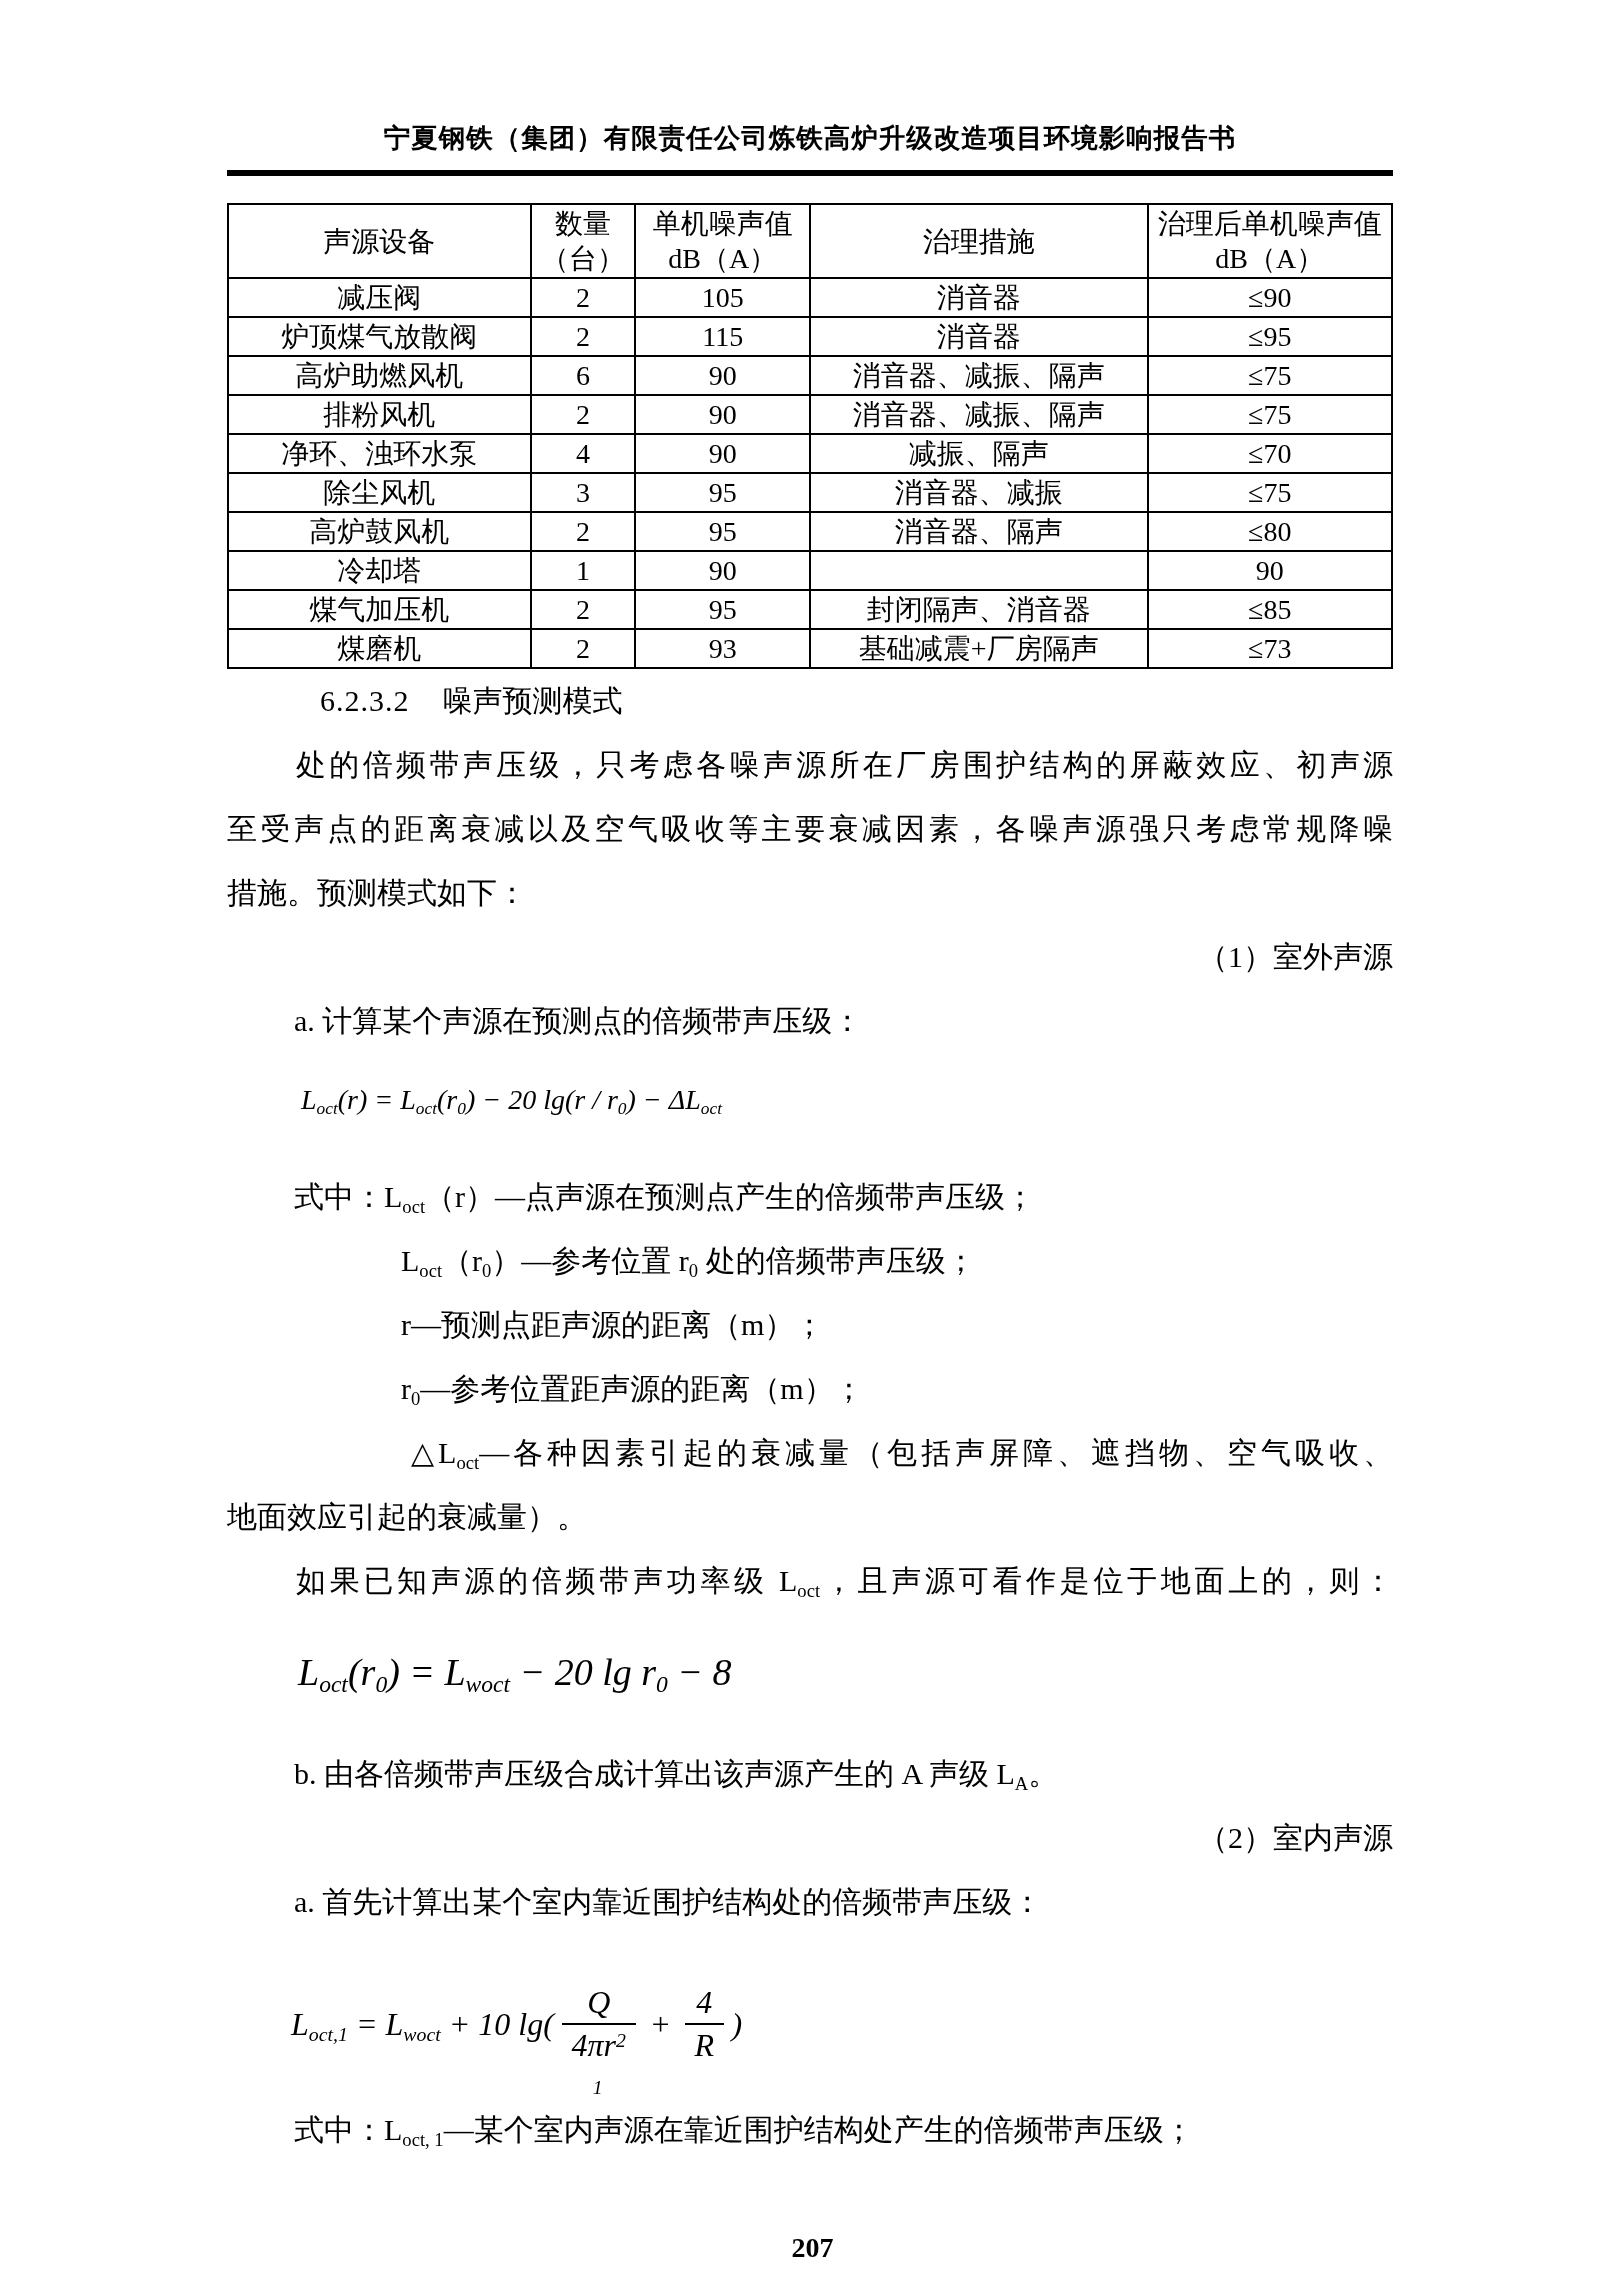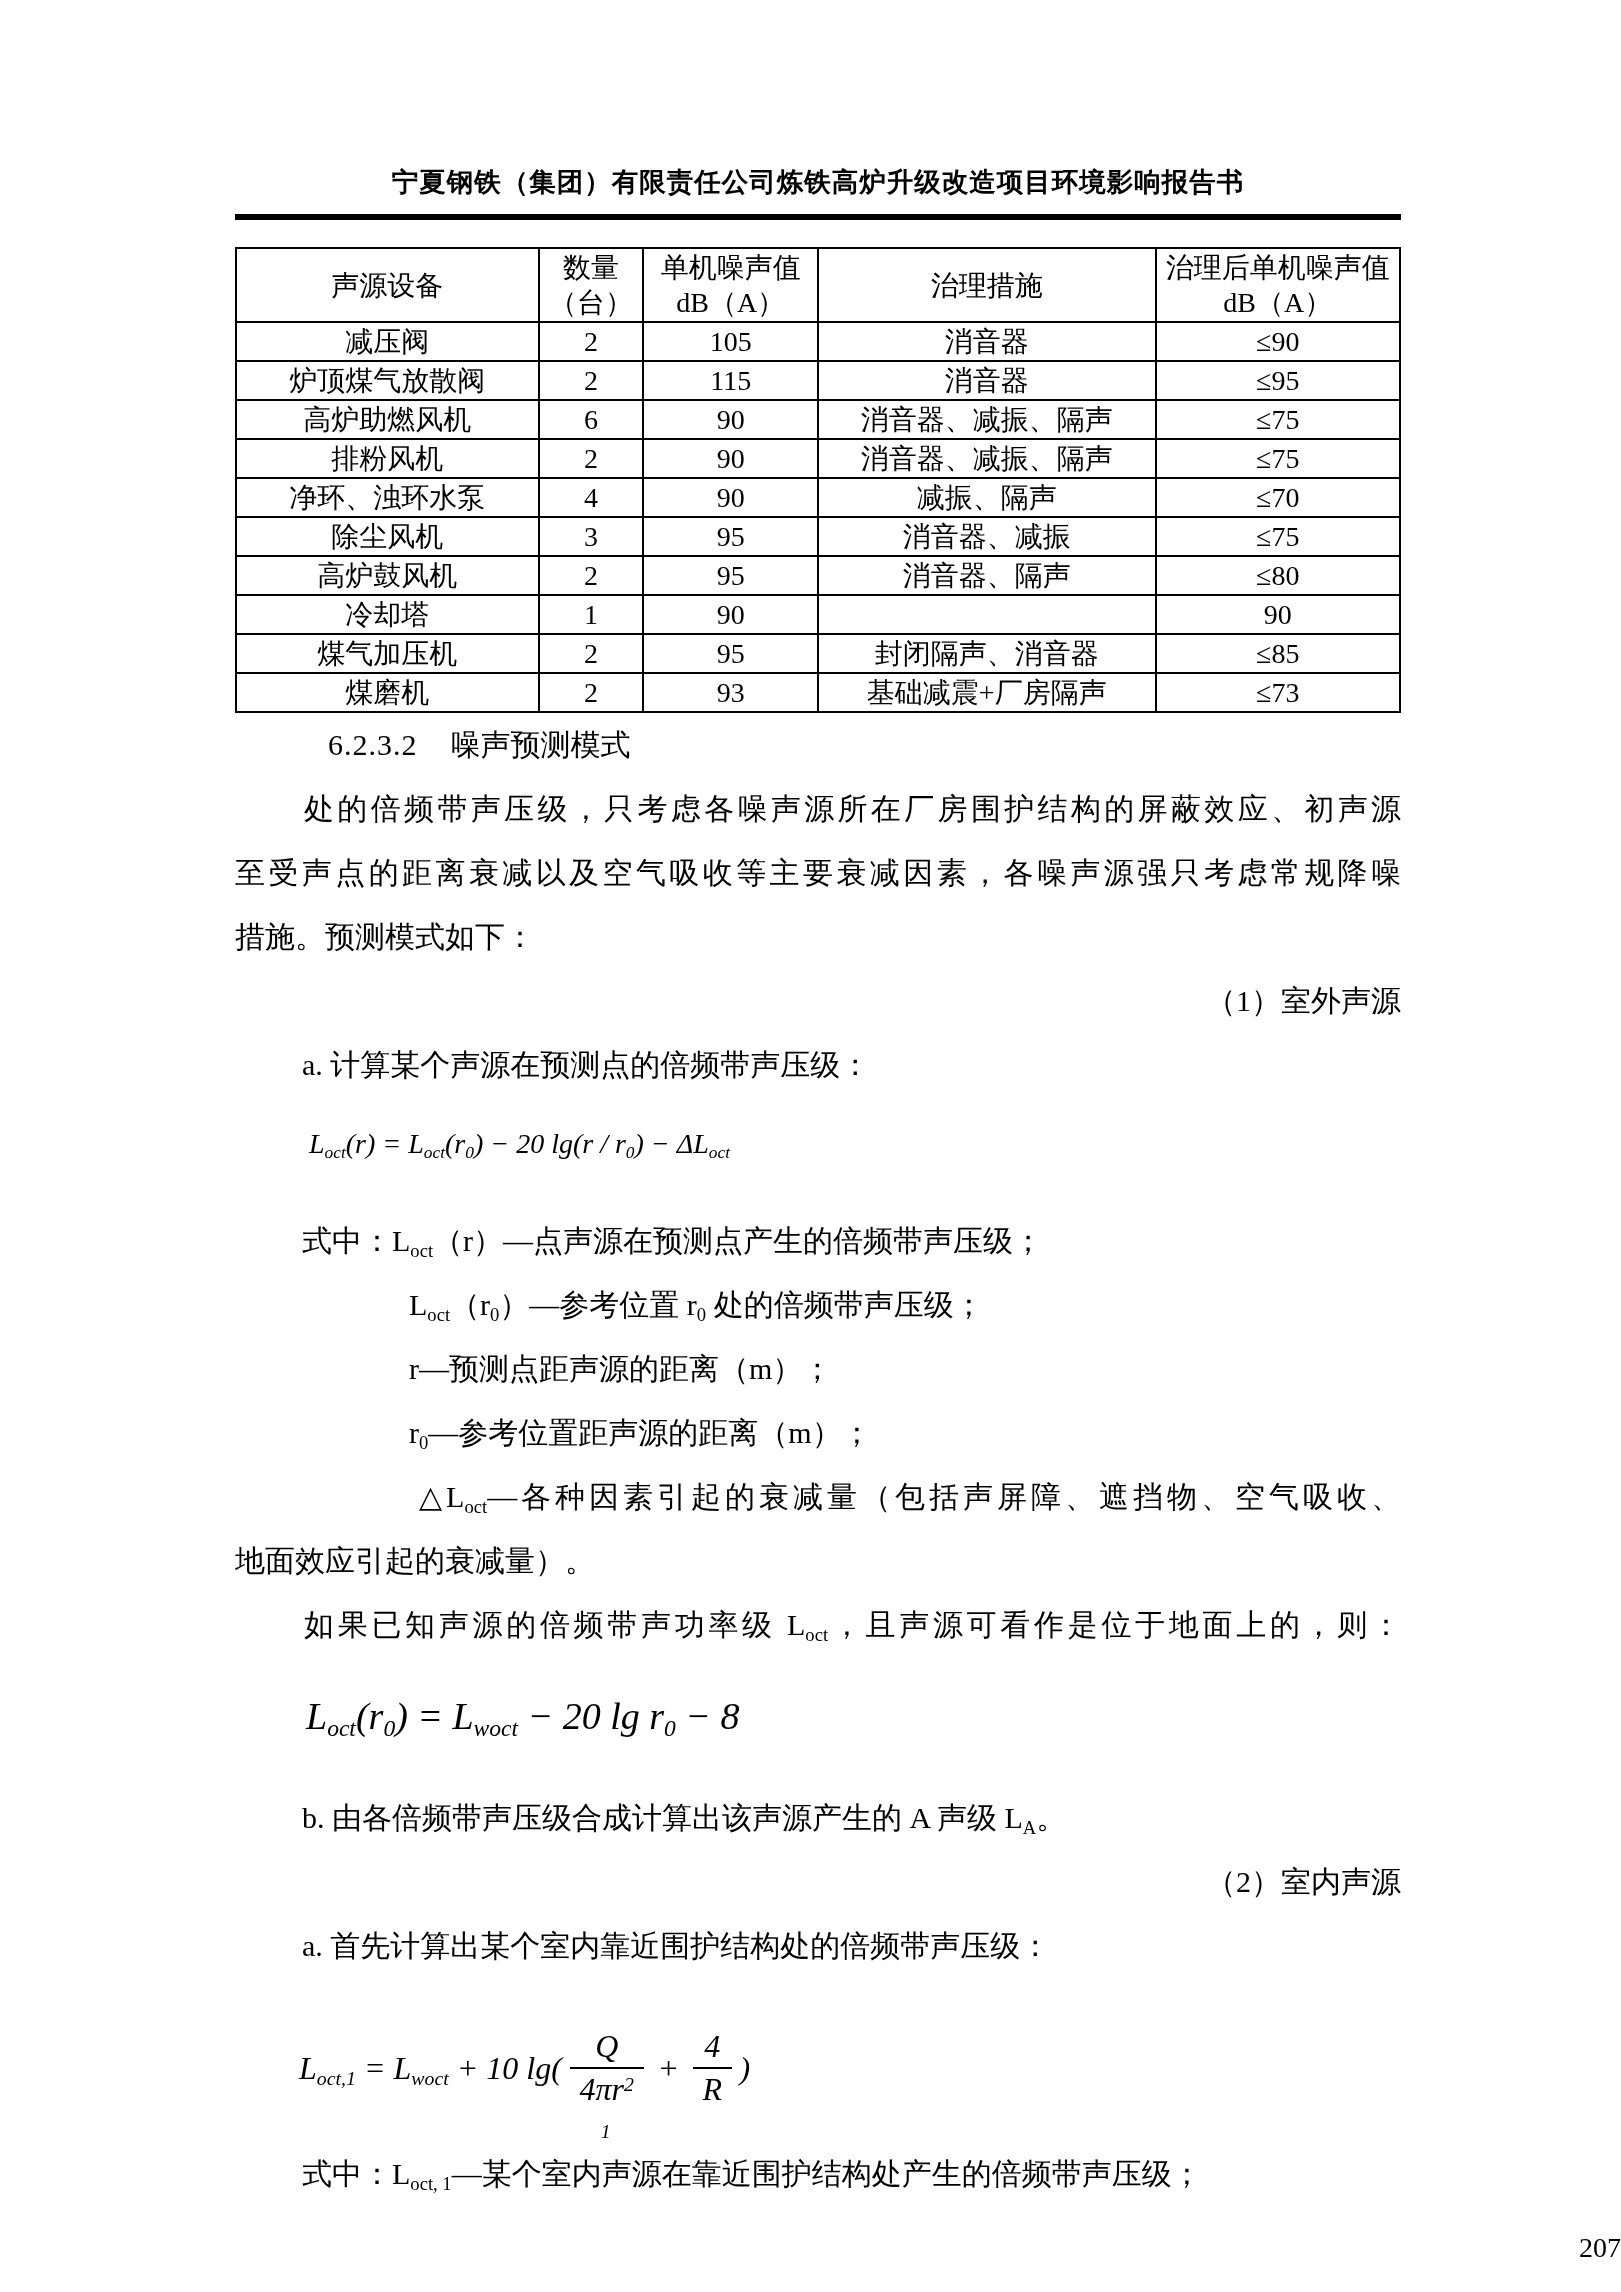--- a/index.html
+++ b/index.html
@@ -3,21 +3,21 @@
 <meta charset="utf-8">
 <style>
   * { margin:0; padding:0; box-sizing:border-box; }
   html,body { background:#ffffff; }
   body { font-family:"Liberation Serif","DejaVu Serif",serif; color:#000; }
   .page {
     position:relative; width:1621px; height:2293px; background:#fff;
     overflow:hidden;
   }
   .content {
-    position:absolute; left:235px; top:0; width:1166px;margin-top:44px;
+    position:absolute; left:227px; top:0; width:1166px;
   }
   
   .doc-header { padding-top:120px; text-align:center; }
   .doc-title {
     font-family:"Liberation Sans","DejaVu Sans",sans-serif;
     font-weight:700; font-size:26.5px; letter-spacing:1px;
     display:inline-block;
   }
   .header-rule { margin-top:13.7px; border-bottom:6.9px solid #000; width:100%; }
   
@@ -53,22 +53,22 @@
   .f3 { margin-top:27.4px; height:125px; padding-left:64px; margin-bottom:11.8px;
         display:flex; align-items:center; font-size:32px; }
   .frac { display:inline-flex; flex-direction:column; align-items:center;
           vertical-align:middle; margin:0 7.8px; position:relative; }
   .frac .num { display:block; padding:0 9.8px 3.9px; line-height:1.05; }
   .frac .den { display:block; border-top:2.9px solid #000; padding:3.9px 9.8px 0; line-height:1.05; }
   .sub-below { position:absolute; top:100%; left:42%; margin-top:15.7px;
                font-size:19.6px; font-style:italic; line-height:1; }
   .op { margin:0 5.9px; }
   
-  .page-number { position:absolute; left:4px; right:0; bottom:29px; text-align:right;
-    font-size:28px; font-weight:400; }
+  .page-number { position:absolute; left:4px; right:0; bottom:29px; text-align:center;
+    font-size:28px; font-weight:700; }
 </style>
 </head>
 <body>
 
 <div class="page">
   <div class="content">
 
     <div class="doc-header">
       <span class="doc-title">宁夏钢铁（集团）有限责任公司炼铁高炉升级改造项目环境影响报告书</span>
       <div class="header-rule"></div>

